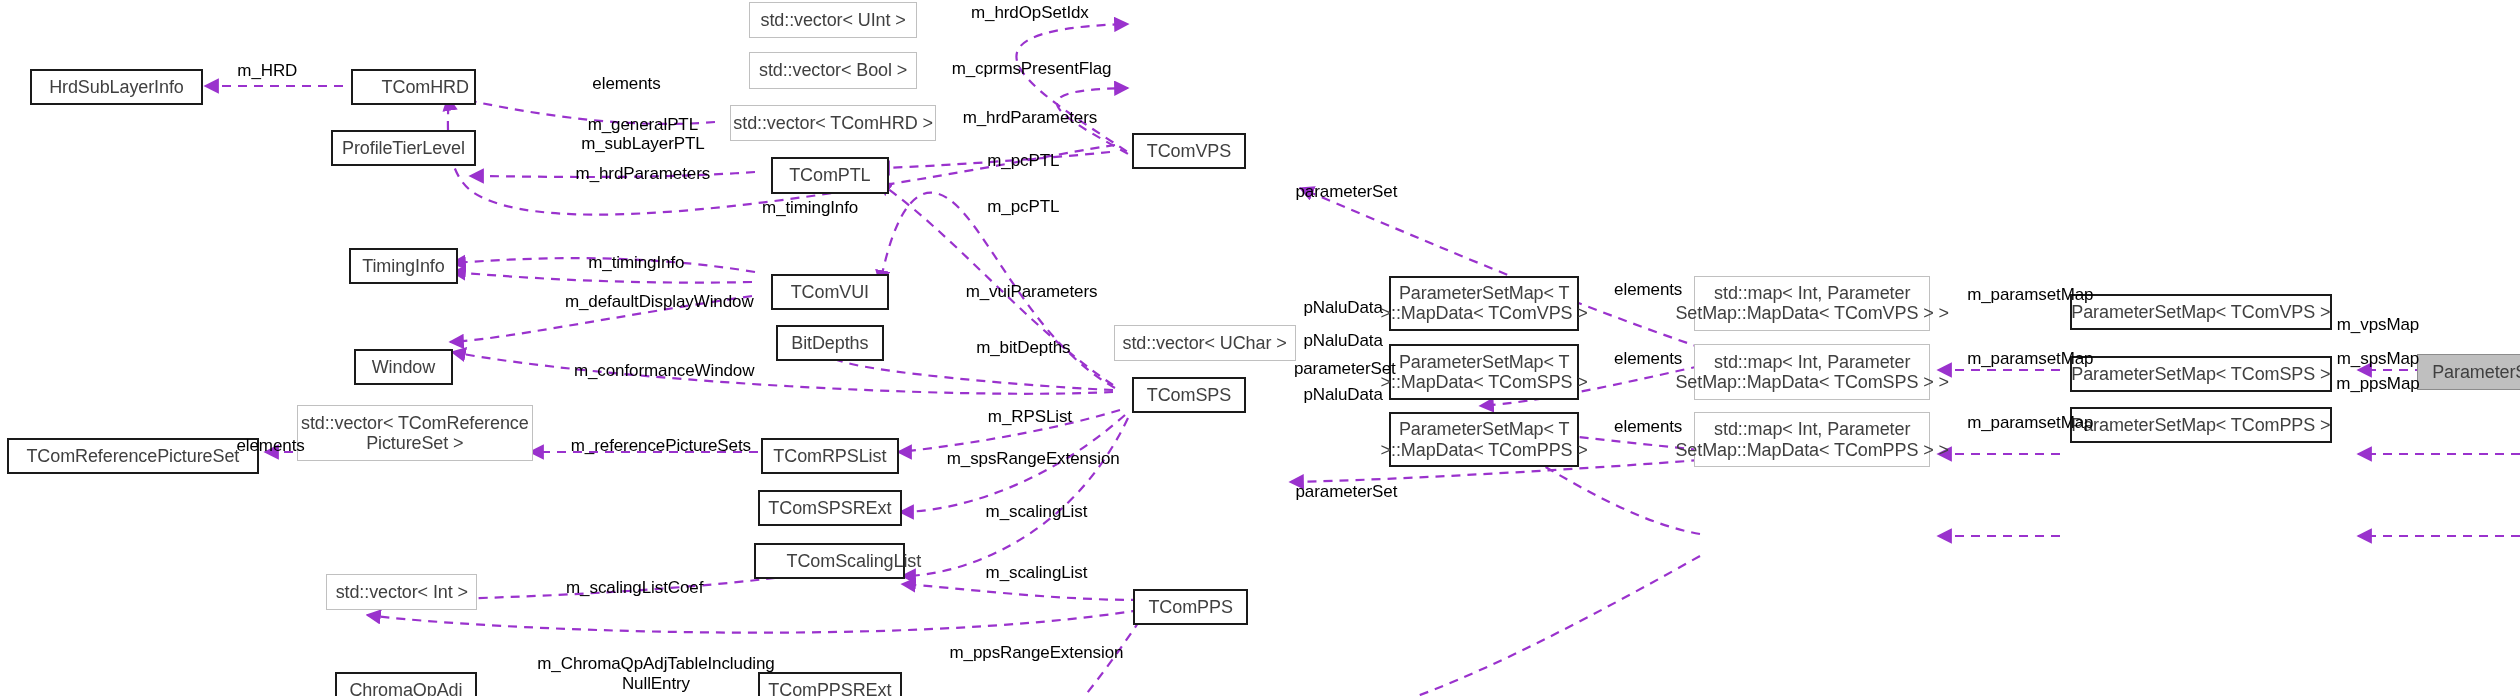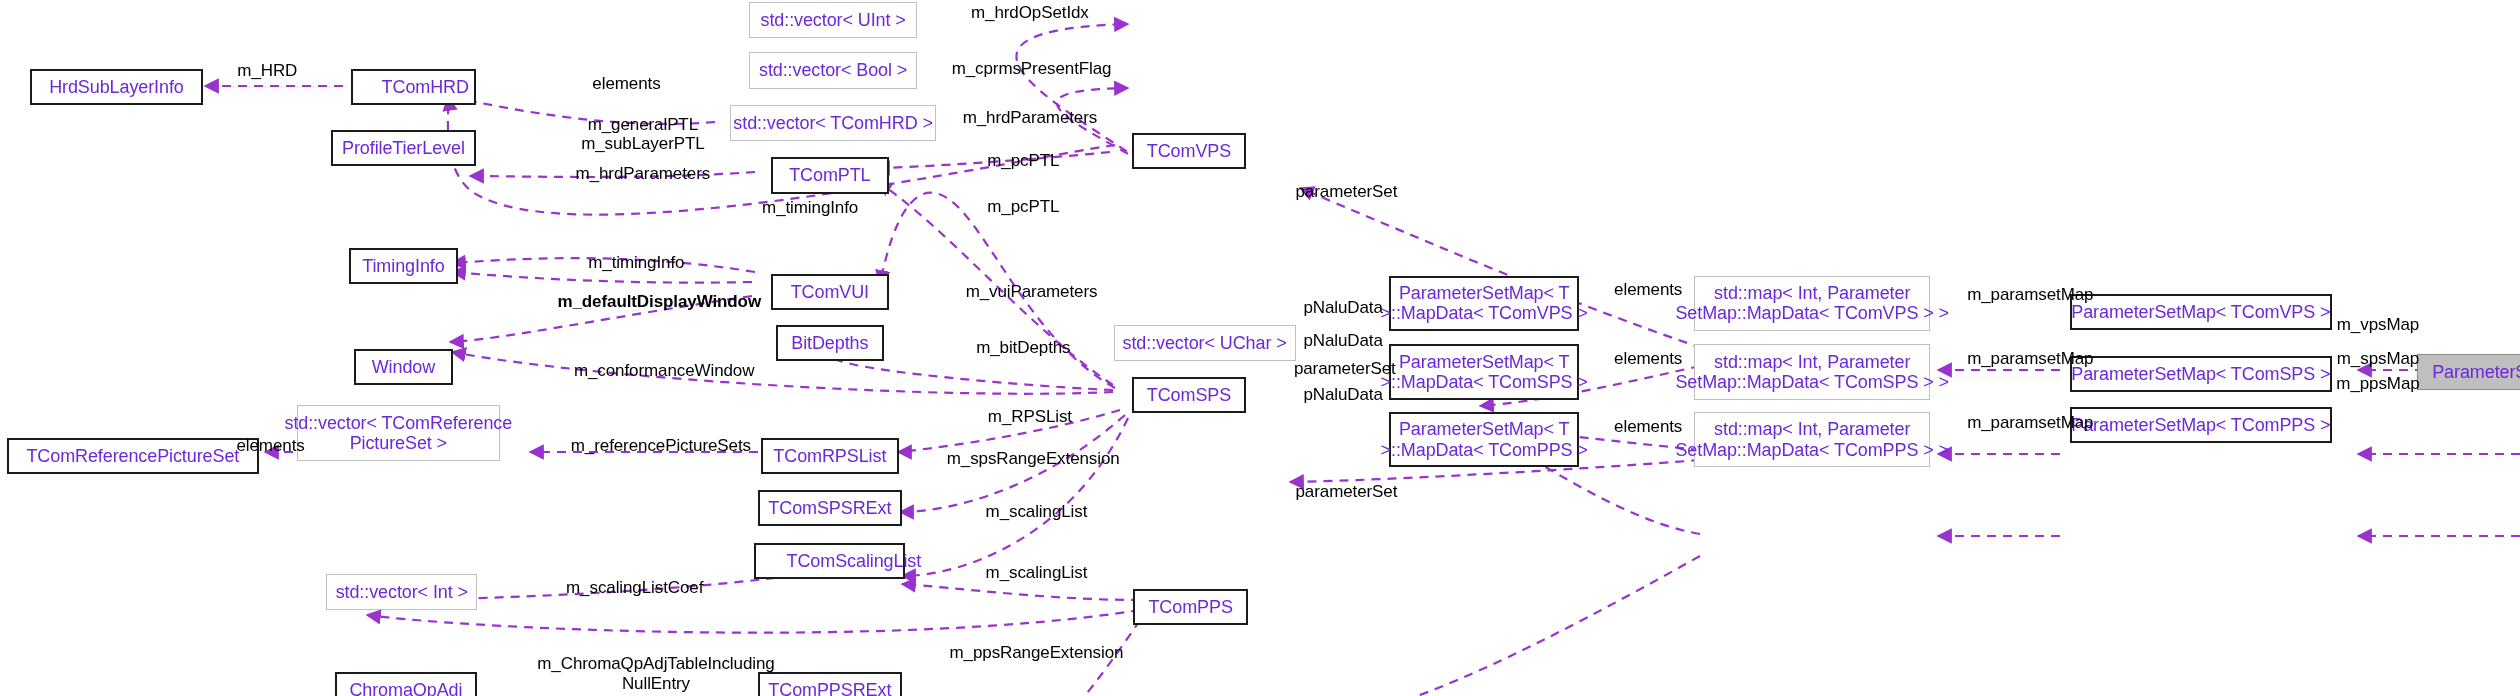--- a/index.html
+++ b/index.html
@@ -27,21 +27,21 @@
   .node {
     position: absolute;
     box-sizing: border-box;
     display: flex;
     align-items: center;
     justify-content: center;
     text-align: center;
     background: #ffffff;
     font-size: 18px;
     line-height: 1.12;
-    color: #6d28d9;
+    color: #404040;
     white-space: pre;
     letter-spacing: -0.1px;
   }
   .node.solid {
     border: 2px solid #1a1a1a;
   }
   .node.light {
     border: 1px solid #c0c0c0;
   }
   .node.highlight {
@@ -149,21 +149,21 @@
 
       <path d="M 2948 464 C 2880 480 2760 508 2700 520"></path>
     </g>
   </svg>
 <div class="node solid" style="left: 29.52px; top: 68.88px; width: 173.84px; height: 36.08px;">HrdSubLayerInfo</div>
     <div class="node solid" style="left: 350.96px; top: 68.88px; width: 124.64px; height: 36.08px; padding-left: 24px;">TComHRD</div>
     <div class="node solid" style="left: 331.28px; top: 129.56px; width: 144.32px; height: 36.08px;">ProfileTierLevel</div>
     <div class="node solid" style="left: 349.32px; top: 247.64px; width: 108.24px; height: 36.08px;">TimingInfo</div>
     <div class="node solid" style="left: 354.24px; top: 349.32px; width: 98.4px; height: 36.08px;">Window</div>
     <div class="node solid" style="left: 6.56px; top: 437.88px; width: 252.56px; height: 36.08px;">TComReferencePictureSet</div>
-    <div class="node light" style="left: 296.84px; top: 405px; width: 203px; height: 55.76px;">std::vector&lt; TComReference
+    <div class="node light" style="left: 296.84px; top: 405px; width: 236px; height: 55.76px;">std::vector&lt; TComReference
 PictureSet &gt;</div>
     <div class="node light" style="left: 326.36px; top: 574px; width: 150.88px; height: 36.08px;">std::vector&lt; Int &gt;</div>
     <div class="node solid" style="left: 334.56px; top: 672.4px; width: 142.68px; height: 36.08px;">ChromaQpAdj</div>
     <div class="node light" style="left: 749.48px; top: 1.64px; width: 167.28px; height: 36.08px;">std::vector&lt; UInt &gt;</div>
     <div class="node light" style="left: 749.48px; top: 52.48px; width: 167.28px; height: 36.08px;">std::vector&lt; Bool &gt;</div>
     <div class="node light" style="left: 729.8px; top: 104.96px; width: 206.64px; height: 36.08px;">std::vector&lt; TComHRD &gt;</div>
     <div class="node solid" style="left: 770.8px; top: 157.44px; width: 118.08px; height: 36.08px;">TComPTL</div>
     <div class="node solid" style="left: 770.8px; top: 273.88px; width: 118.08px; height: 36.08px;">TComVUI</div>
     <div class="node solid" style="left: 775.72px; top: 324.72px; width: 108.24px; height: 36.08px;">BitDepths</div>
     <div class="node solid" style="left: 760.96px; top: 437.88px; width: 137.76px; height: 36.08px;">TComRPSList</div>
@@ -199,21 +199,21 @@
 m_subLayerPTL</div>
     <div class="edge-label" style="left: 974.16px; top: 150.88px; width: 98.4px;">m_pcPTL</div>
     <div class="edge-label" style="left: 554.32px; top: 164px; width: 177.12px;">m_hrdParameters</div>
     <div class="edge-label" style="left: 974.16px; top: 196.8px; width: 98.4px;">m_pcPTL</div>
     <div class="edge-label" style="left: 741.28px; top: 198.44px; width: 137.76px;">m_timingInfo</div>
     <div class="edge-label" style="left: 1274.28px; top: 182.04px; width: 144.32px;">parameterSet</div>
     <div class="edge-label" style="left: 567.44px; top: 252.56px; width: 137.76px;">m_timingInfo</div>
     <div class="edge-label" style="left: 944.64px; top: 282.08px; width: 173.84px;">m_vuiParameters</div>
     <div class="edge-label" style="left: 1599px; top: 280.44px; width: 98.4px;">elements</div>
     <div class="edge-label" style="left: 1948.32px; top: 285.36px; width: 164px;">m_paramsetMap</div>
-    <div class="edge-label" style="left: 534.64px; top: 291.92px; width: 249.28px; font-weight: bold;">m_defaultDisplayWindow</div>
+    <div class="edge-label" style="left: 534.64px; top: 291.92px; width: 249.28px;">m_defaultDisplayWindow</div>
     <div class="edge-label" style="left: 2320.6px; top: 314.88px; width: 114.8px;">m_vpsMap</div>
     <div class="edge-label" style="left: 957.76px; top: 337.84px; width: 131.2px;">m_bitDepths</div>
     <div class="edge-label" style="left: 1285.76px; top: 298.48px; width: 114.8px;">pNaluData</div>
     <div class="edge-label" style="left: 1285.76px; top: 331.28px; width: 114.8px;">pNaluData</div>
     <div class="edge-label" style="left: 1272.64px; top: 359.16px; width: 144.32px;">parameterSet</div>
     <div class="edge-label" style="left: 1285.76px; top: 385.4px; width: 114.8px;">pNaluData</div>
     <div class="edge-label" style="left: 1599px; top: 349.32px; width: 98.4px;">elements</div>
     <div class="edge-label" style="left: 1948.32px; top: 349.32px; width: 164px;">m_paramsetMap</div>
     <div class="edge-label" style="left: 2320.6px; top: 349.32px; width: 114.8px;">m_spsMap</div>
     <div class="edge-label" style="left: 2320.6px; top: 373.92px; width: 114.8px;">m_ppsMap</div>

